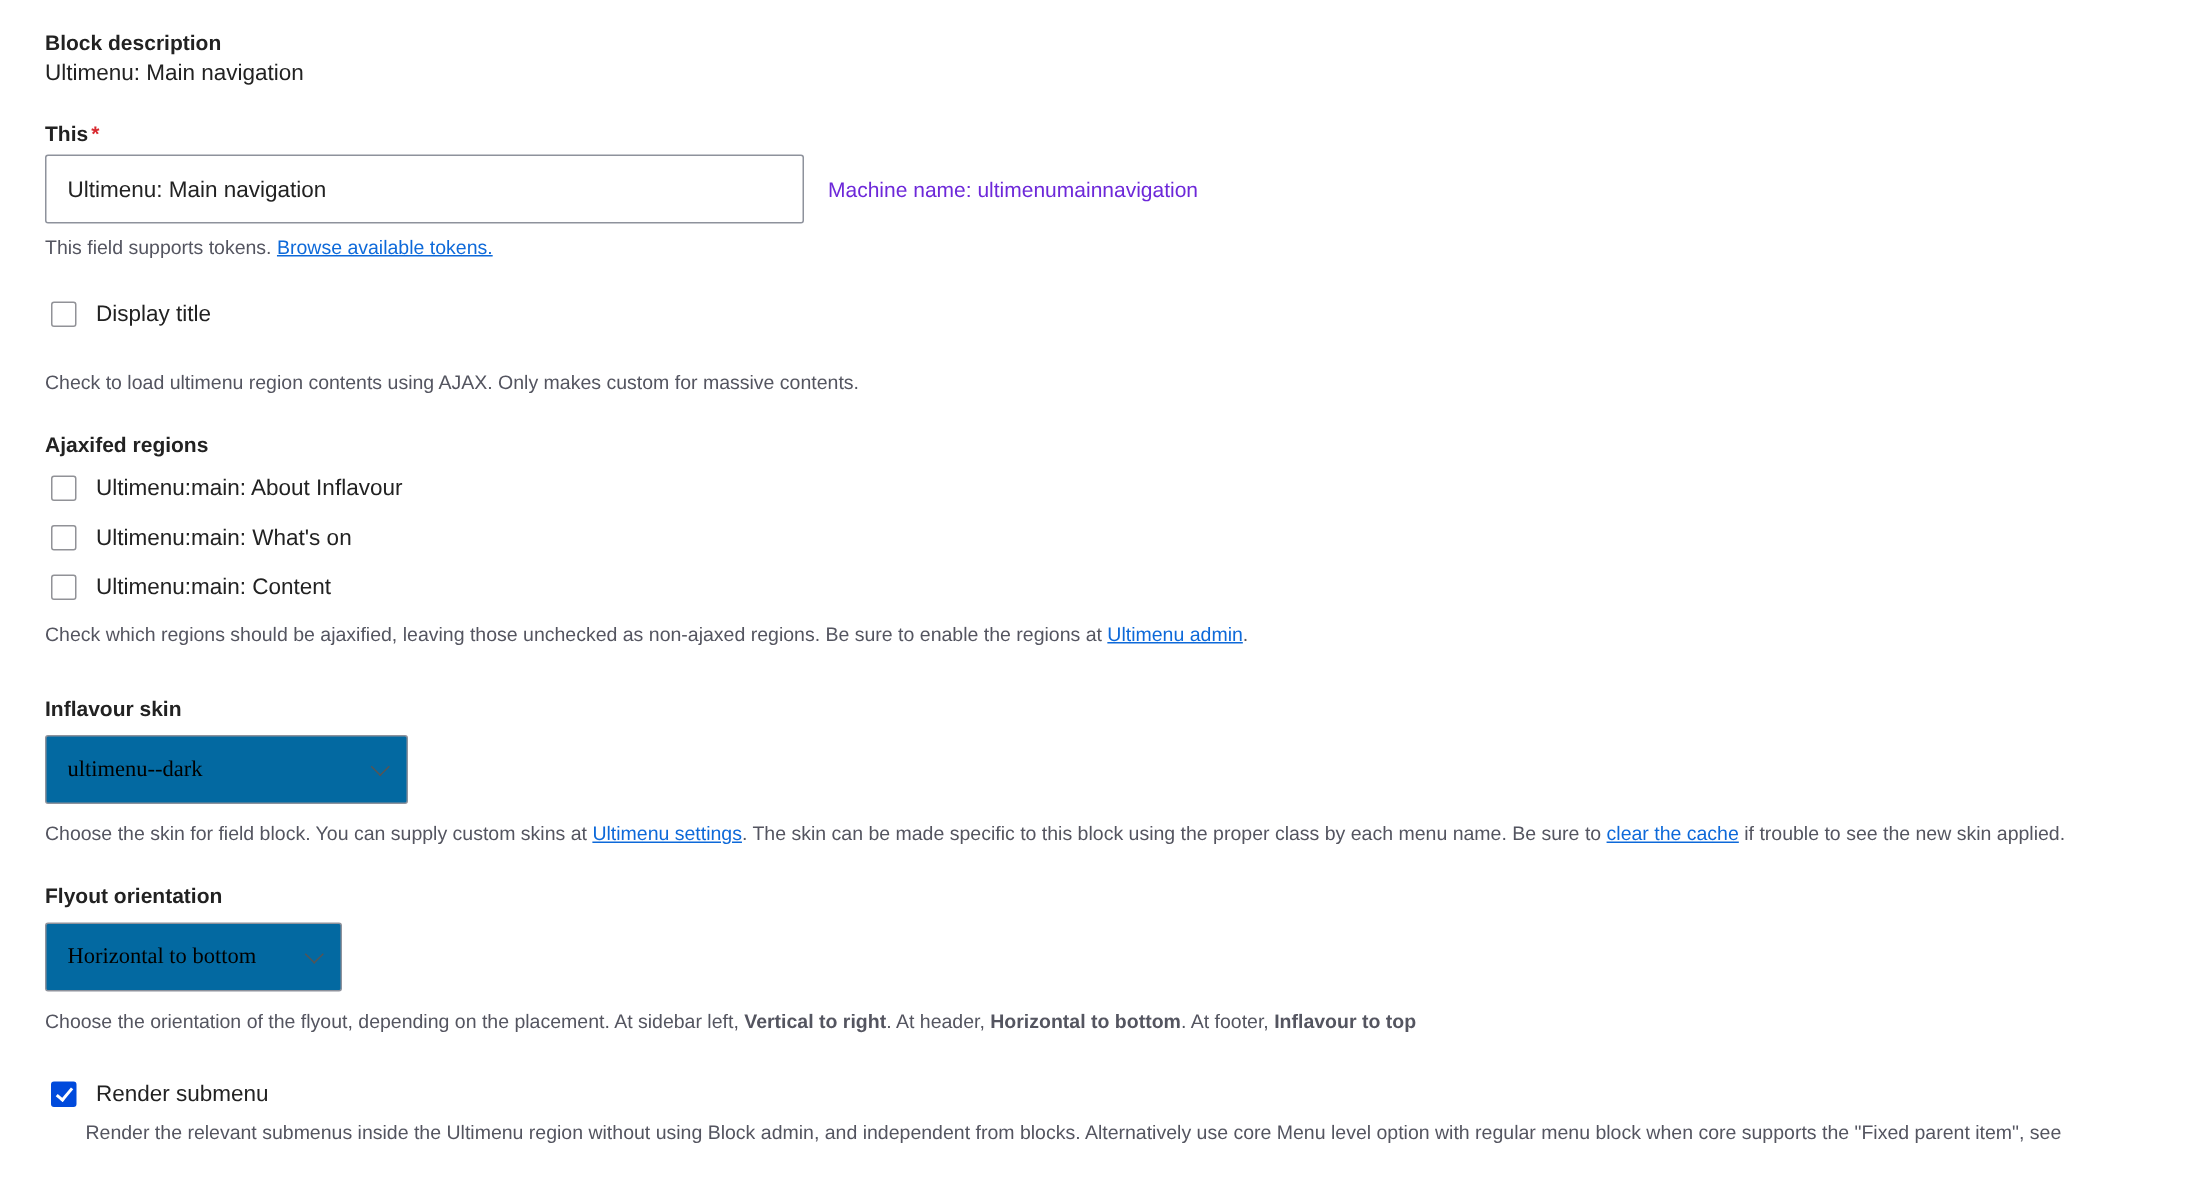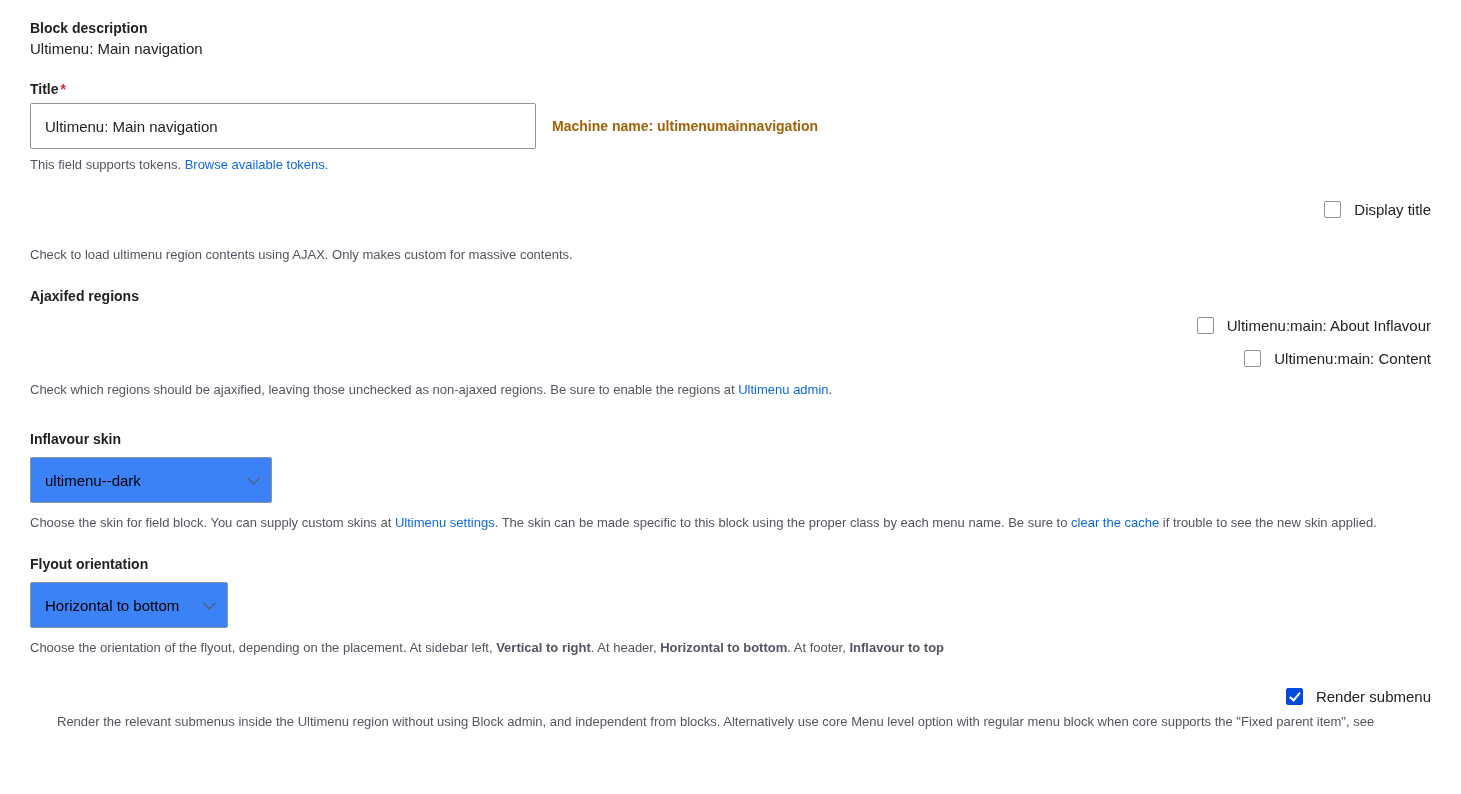--- a/index.html
+++ b/index.html
@@ -25,30 +25,30 @@
   .row-title { display:flex; align-items:center; gap:16px; margin-top:6px; }
   input[type="text"].text-input {
     width: 506px;
     height: 46px;
     border: 1px solid #8e929c;
     border-radius: 2px;
     padding: 0 14px;
     font-size: 15px;
     color: #222;
   }
-  .machine-name { font-size: 14px; color:#a16207;font-weight:bold; }
+  .machine-name { font-size: 14px; color:#6d28d9; }
   .help {
     font-size: 13px;
     color: #545560;
     margin-top: 8px;
   }
-  a.link { color: #0d69d9; cursor:pointer; }
+  a.link { color: #0d69d9; text-decoration: underline; cursor:pointer; }
   .field-block { margin-top: 26px; }
   .checkbox-row {
-    display:flex; align-items:center; gap:10px;justify-content:flex-end;
+    display:flex; align-items:center; gap:10px;
   }
   .checkbox-row + .sub-help {
     margin-left: 27px;
     margin-top: 6px;
   }
   input[type="checkbox"].cb {
     appearance:none;
     -webkit-appearance:none;
     width:17px; height:17px;
     border:1px solid #919297;
@@ -80,22 +80,23 @@
     margin-top:6px;
   }
   select.select {
     appearance:none;
     -webkit-appearance:none;
     border:1px solid #8e929c;
     border-radius:2px;
     height:46px;
     padding:0 40px 0 14px;
     font-size:15px;
-    background:#3b82f6;
+    background:#0369a1;
     cursor:pointer;
+    font-family:Liberation Serif, serif;
   }
   .select-wrap.skin select { width:242px; }
   .select-wrap.flyout select { width:198px; }
   .select-wrap::after {
     content:"";
     position:absolute;
     right:14px; top:50%;
     width:8px; height:8px;
     border:solid #555;
     border-width:0 1.5px 1.5px 0;
@@ -104,21 +105,21 @@
   }
   .bold { font-weight:700; }
 </style>
 </head>
 <body>
 
 <div class="label">Block description</div>
 <div class="desc-value">Ultimenu: Main navigation</div>
 
 <div class="label">
-  <span>Title</span><span class="required-mark">*</span>
+  <span>This</span><span class="required-mark">*</span>
 </div>
 <div class="row-title">
   <input type="text" class="text-input" value="Ultimenu: Main navigation" style="">
   <span class="machine-name">
     <span>Machine name: </span><span>ultimenumainnavigation</span>
   </span>
 </div>
 <div class="help">
   <span>This field supports tokens. </span><a class="link">Browse available tokens.</a>
 </div>
@@ -133,20 +134,24 @@
 <div class="field-block">
   <div class="help sub-help">Check to load ultimenu region contents using AJAX. Only makes custom for massive contents.</div>
 </div>
 
 <div class="field-block">
   <div class="label">Ajaxifed regions</div>
   <div class="region-list">
     <div class="checkbox-row">
       <input type="checkbox" class="cb" style="">
       <span class="cb-label">Ultimenu:main: About Inflavour</span>
+    </div>
+    <div class="checkbox-row">
+      <input type="checkbox" class="cb" style="">
+      <span class="cb-label">Ultimenu:main: What's on</span>
     </div>
     <div class="checkbox-row">
       <input type="checkbox" class="cb" style="">
       <span class="cb-label">Ultimenu:main: Content</span>
     </div>
   </div>
   <div class="help" style="margin-top:12px;">
     <span>Check which regions should be ajaxified, leaving those unchecked as non-ajaxed regions. Be sure to enable the regions at </span><a class="link">Ultimenu admin</a><span>.</span>
   </div>
 </div>

